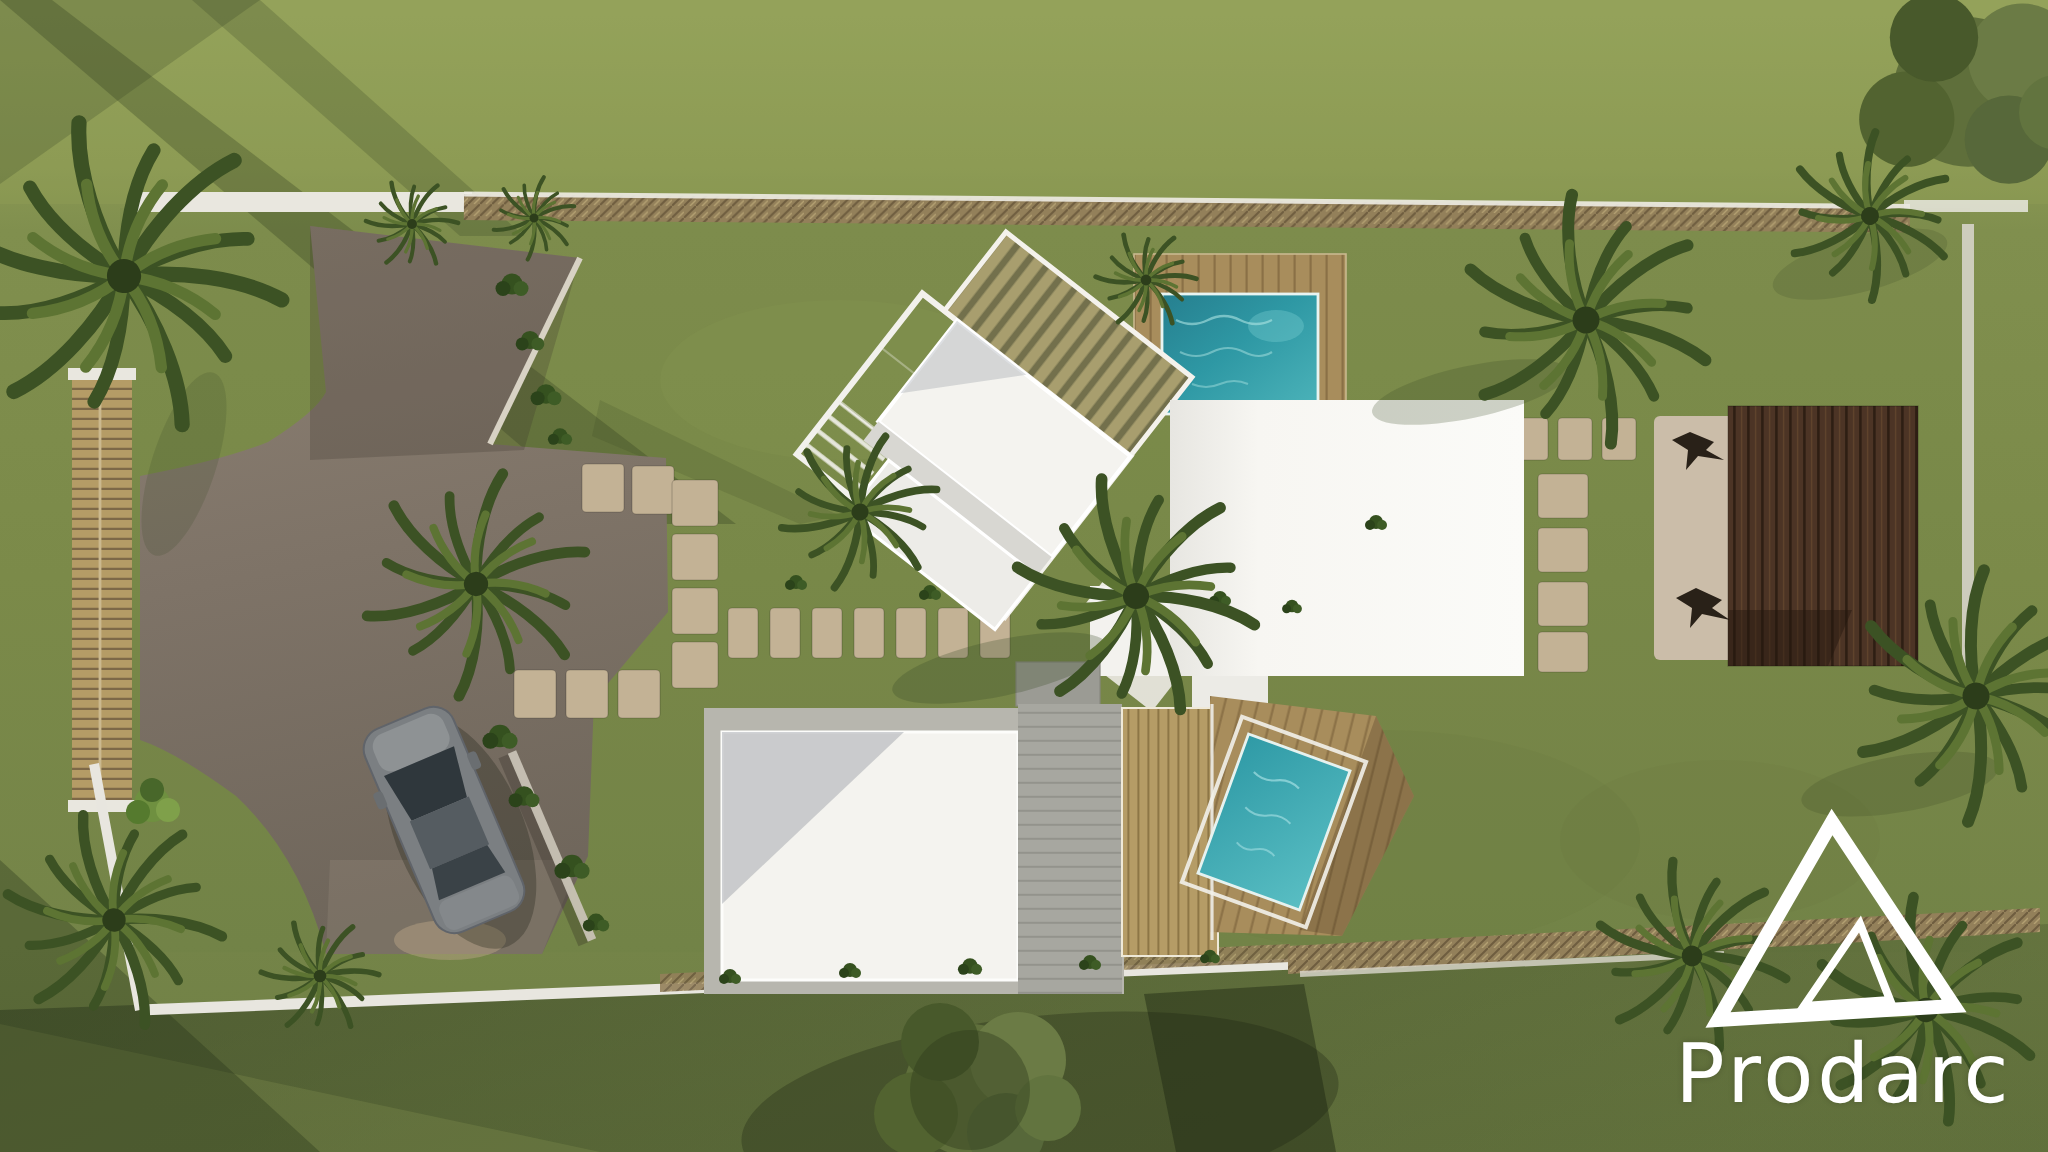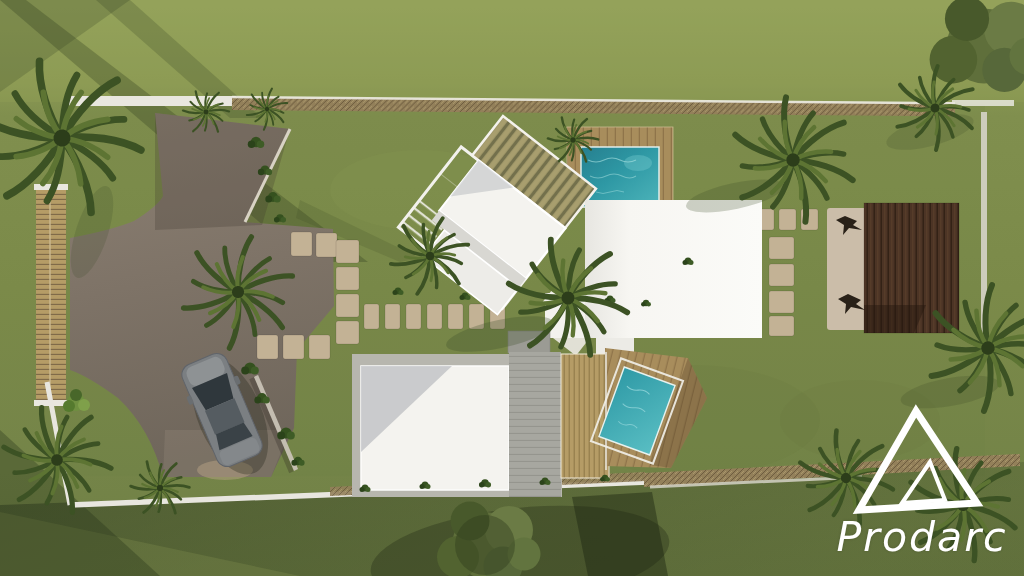--- a/index.html
+++ b/index.html
@@ -1,17 +1,17 @@
 <!DOCTYPE html>
 <html style="--grass: #7d8c4b; --grassTop: #93a157; --grassDark: #4f5f38; --driveway: #877b6e; --stone: #c3b295; --roofWhite: #f4f3ef; --roofBright: #fbfbf8; --concrete: #b7b6ae; --walkway: #a7a7a0; --poolTeal: #2e98a4; --poolTealLight: #4db4ba; --woodLight: #a88d5c; --woodDark: #4c3425; --bamboo: #b59c66; --thatch: #93805a; --wall: #e9e7df; --sand: #cbbda9; --palmDark: #3c5224; --palmLight: #5d7433; --carBody: #7b7f82; --carGlass: #2f373c;"><head>
 <meta charset="utf-8">
 <style>
   html,body{margin:0;padding:0;background:#222;}
   .stage{position:relative;width:1024px;height:576px;overflow:hidden;
-         font-family:"DejaVu Sans","Liberation Sans",sans-serif;background:var(--grass,#7d8c4b);font-style:italic;}
+         font-family:"DejaVu Sans","Liberation Sans",sans-serif;background:var(--grass,#7d8c4b);}
   .stage svg.scene{position:absolute;left:0;top:0;width:1024px;height:576px;display:block;}
   .logo-text{position:absolute;left:820px;top:517px;width:204px;text-align:center;
              font-size:41px;font-weight:400;letter-spacing:2px;color:#fff;
              text-shadow:0 0 3px rgba(0,0,0,.18);line-height:1;}
 </style>
 </head>
 <body>
 
 <div class="stage">
 <svg class="scene" viewBox="0 0 1024 576">

